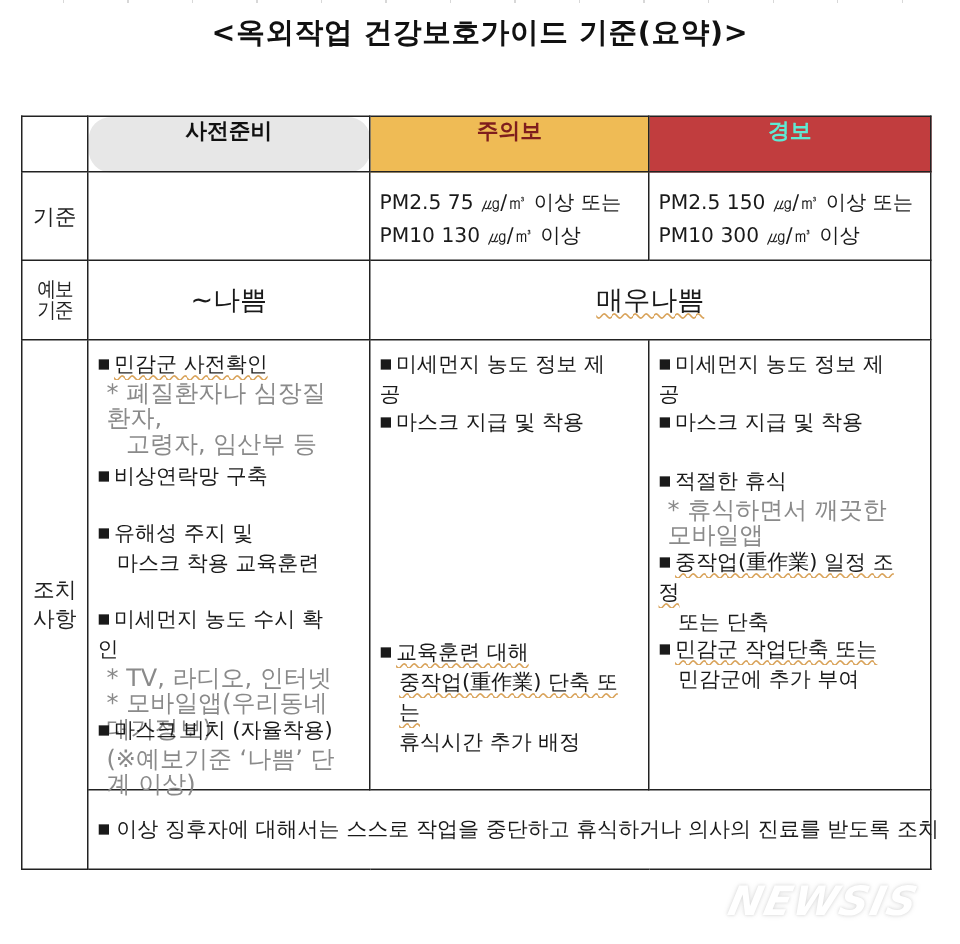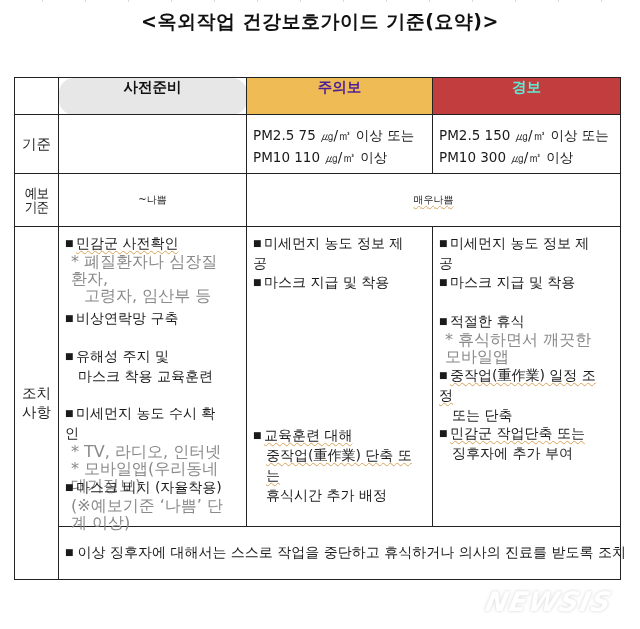--- a/index.html
+++ b/index.html
@@ -14,28 +14,28 @@
     font-size:19px; font-weight:bold; letter-spacing:0.5px; color:#111;
   }
   table.guide {
     position:absolute; left:14px; top:77px; width:606px; height:503px;
     border-collapse:collapse; table-layout:fixed; font-size:14px;
   }
   table.guide td { border:1.5px solid #222; padding:0; vertical-align:top; }
   .hdr td { height:36px; text-align:center; vertical-align:middle; font-weight:bold; font-size:14.5px; border-bottom:4px double #222; }
   .hdr .blank { background:#fff; }
   .hdr .prep { background:#e7e7e7; color:#111;border-radius:15px; }
-  .hdr .caution { background:#efbb55; color:#4c1d95;margin-left:37px; }
+  .hdr .caution { background:#efbb55; color:#7f1d1d;margin-left:37px; }
   .hdr .alert { background:#c13d3e; color:#5eead4; }
   .rowlabel { text-align:center; vertical-align:middle !important; font-size:14.5px; color:#222; }
   .rowlabel.tight { line-height:14px; font-size:14px; letter-spacing:-1px; transform:scaleX(0.9); }
   .crit td { height:54px; }
   .crit .val { padding:4px 6px 0 6px; line-height:22px; font-size:13.5px; white-space:nowrap; vertical-align:middle; }
   .fore td { height:52px; }
-  .fore .cen { text-align:center; vertical-align:middle; font-size:10px; }
+  .fore .cen { text-align:center; vertical-align:middle; font-size:18px; }
   .squig { text-decoration: underline wavy #d9a35a; text-decoration-thickness:1px; text-underline-offset:2px; }
   .act td { height:298px; }
   .cell { position:relative; height:100%; }
   .item { position:absolute; left:6px; right:20px; font-size:14px; line-height:20px; }
   .item .b { display:inline-block; width:11px; font-size:9px; vertical-align:2px; }
   .item .cont { padding-left:13px; }
   .note { font-size:16px; color:#8a8a8a; line-height:17px; padding-left:6px; }
   .note2 { padding-left:19px; }
   .last td { height:52px; }
   .last .full { vertical-align:middle; padding-left:6px; font-size:14px; white-space:nowrap; }
@@ -62,21 +62,21 @@
     <td class="prep">사전준비</td>
     <td class="caution">주의보</td>
     <td class="alert">경보</td>
   </tr>
 
   <tr class="crit">
     <td class="rowlabel">기준</td>
     <td></td>
     <td class="val">
       <div>PM2.5 75 ㎍/㎥ 이상 또는</div>
-      <div>PM10 110 ㎍/㎥ 이상</div>
+      <div>PM10 130 ㎍/㎥ 이상</div>
     </td>
     <td class="val">
       <div>PM2.5 150 ㎍/㎥ 이상 또는</div>
       <div>PM10 300 ㎍/㎥ 이상</div>
     </td>
   </tr>
 
   <tr class="fore">
     <td class="rowlabel">
       <div class="rowlabel tight">
@@ -149,21 +149,21 @@
         <div class="item" style="top:84px">
           <span class="b">■</span><span>적절한 휴식</span>
           <div class="note">* 휴식하면서 깨끗한 모바일앱</div>
         </div>
         <div class="item" style="top:138px">
           <span class="b">■</span><span class="squig">중작업(重作業) 일정 조정</span>
           <div class="cont">또는 단축</div>
         </div>
         <div class="item" style="top:196px">
           <span class="b">■</span><span class="squig">민감군 작업단축 또는</span>
-          <div class="cont">징후자에 추가 부여</div>
+          <div class="cont">민감군에 추가 부여</div>
         </div>
       </div>
     </td>
   </tr>
 
   <tr class="last">
     <td class="full" colspan="3">
       <span class="b" style="font-size:9px;vertical-align:2px;margin-right:4px">■</span><span>이상 징후자에 대해서는 스스로 작업을 중단하고 휴식하거나 의사의 진료를 받도록 조치</span>
     </td>
   </tr>

